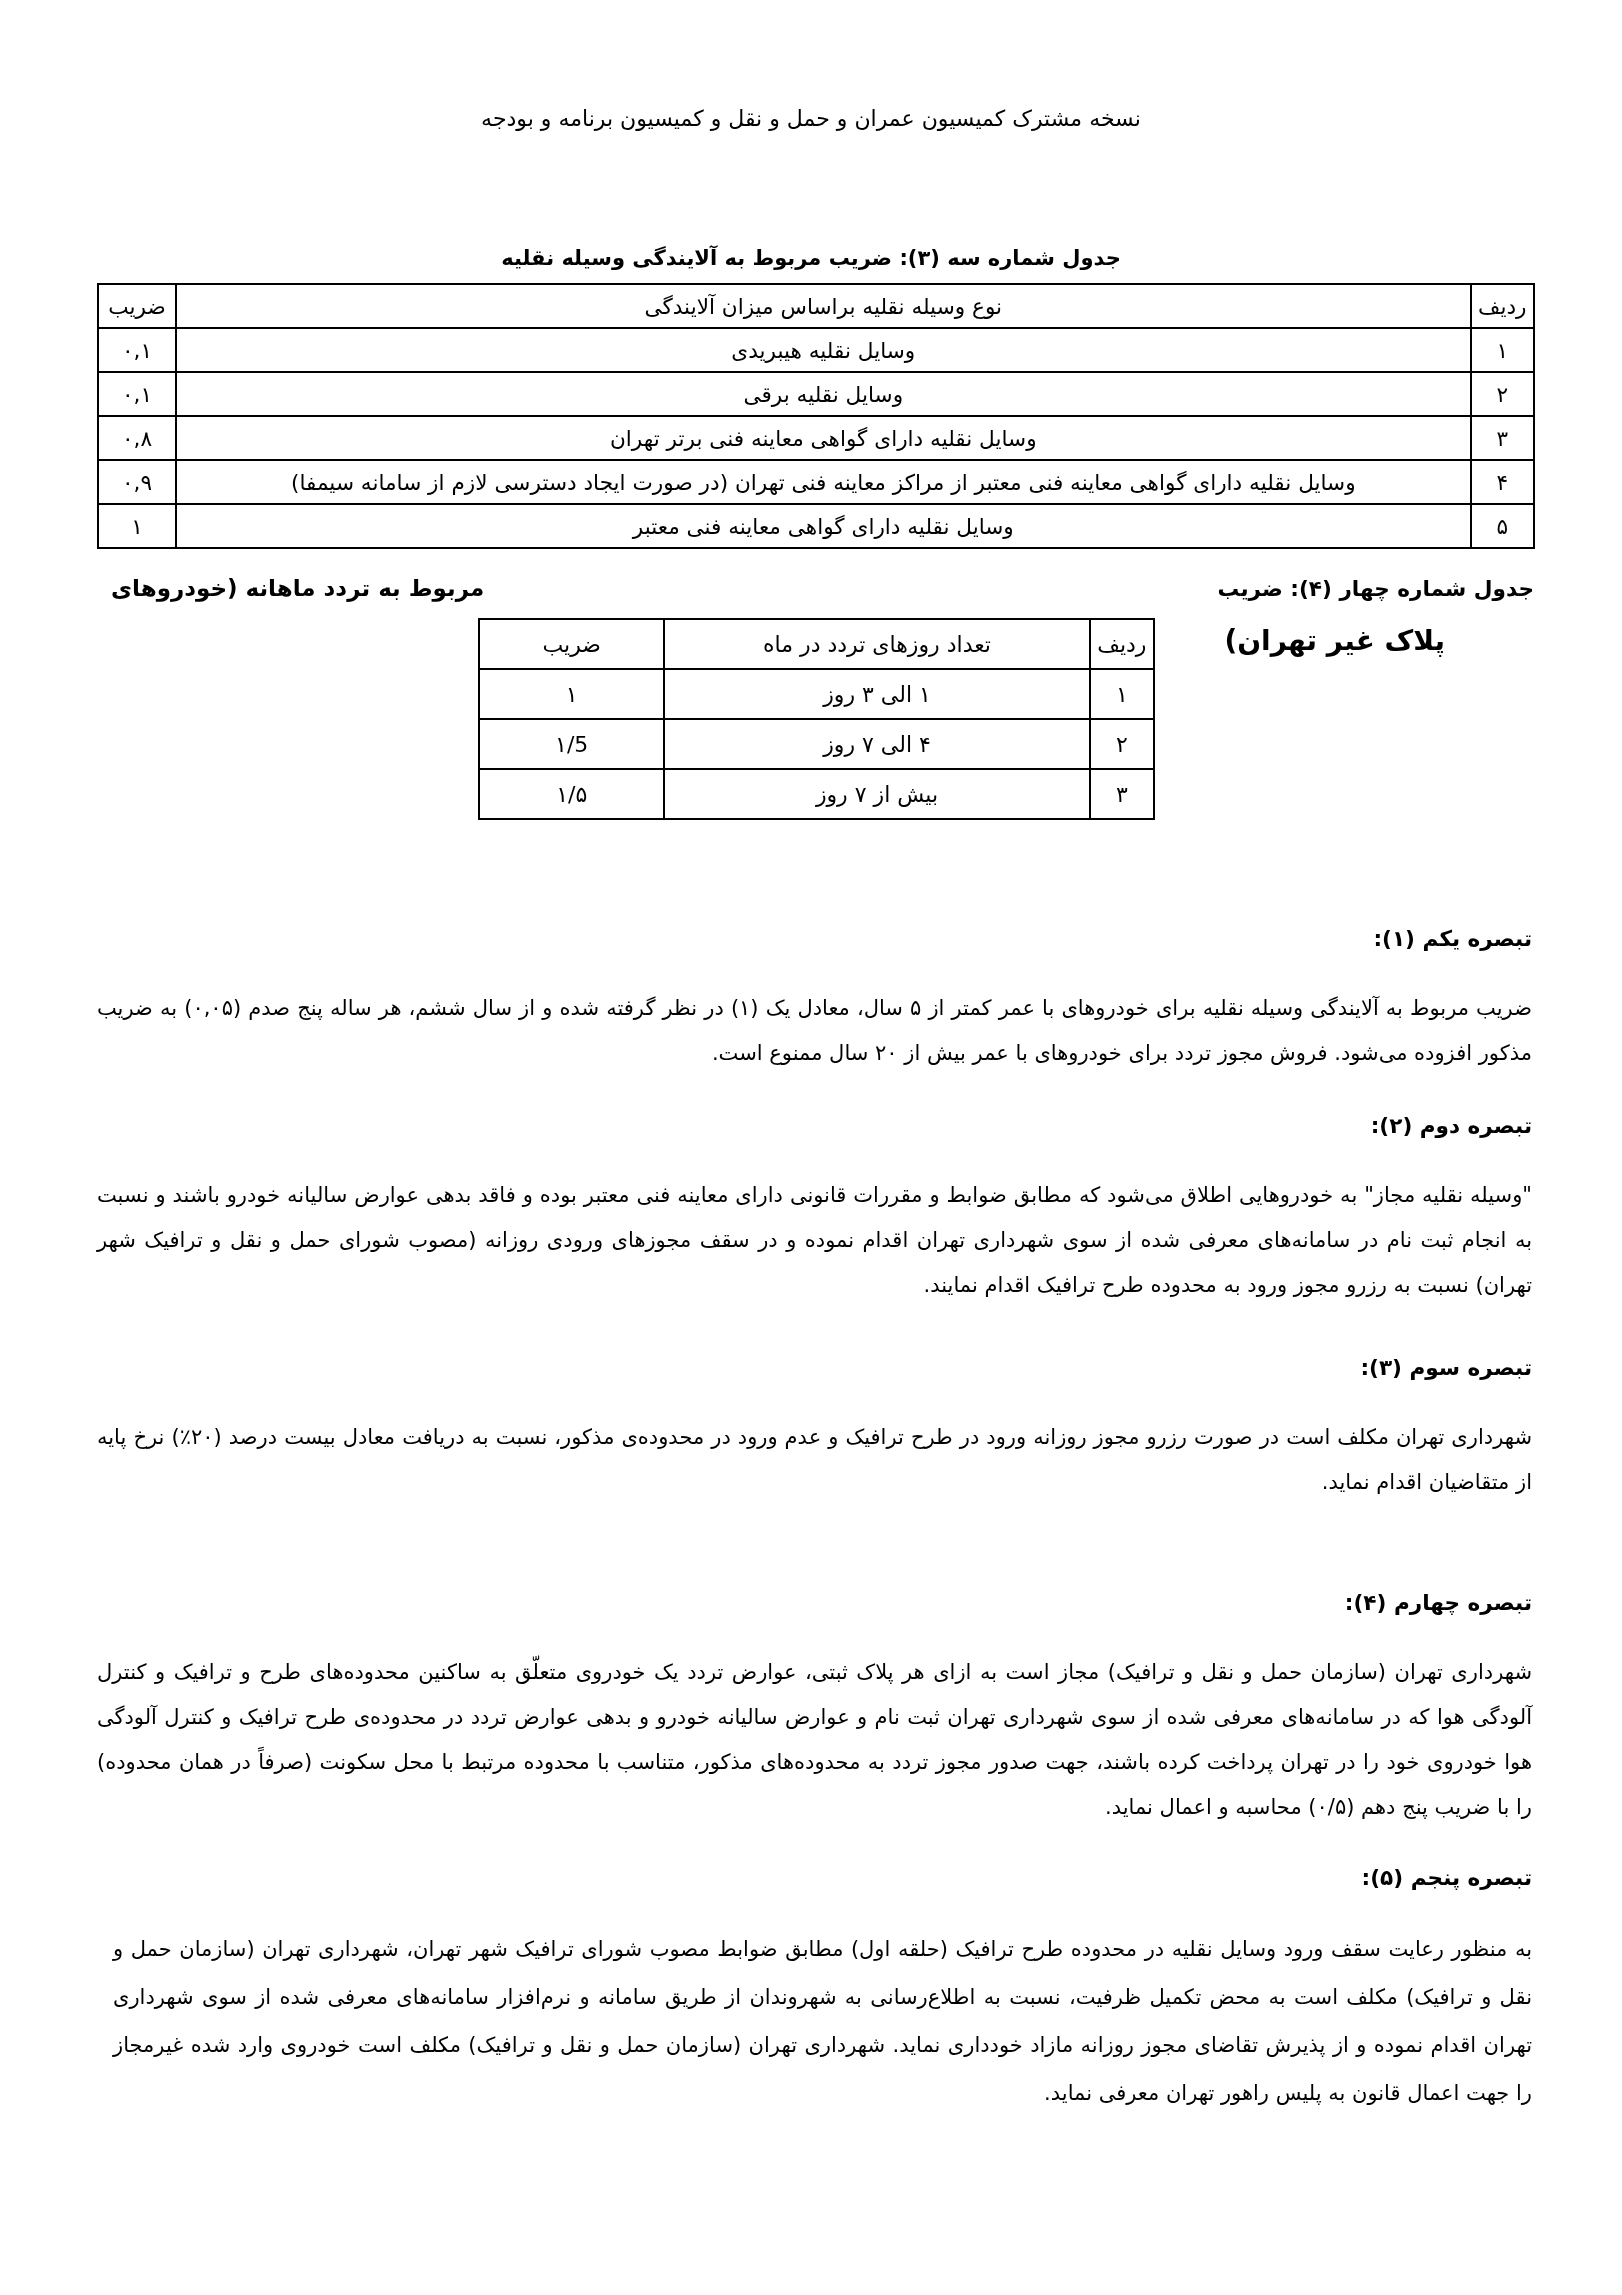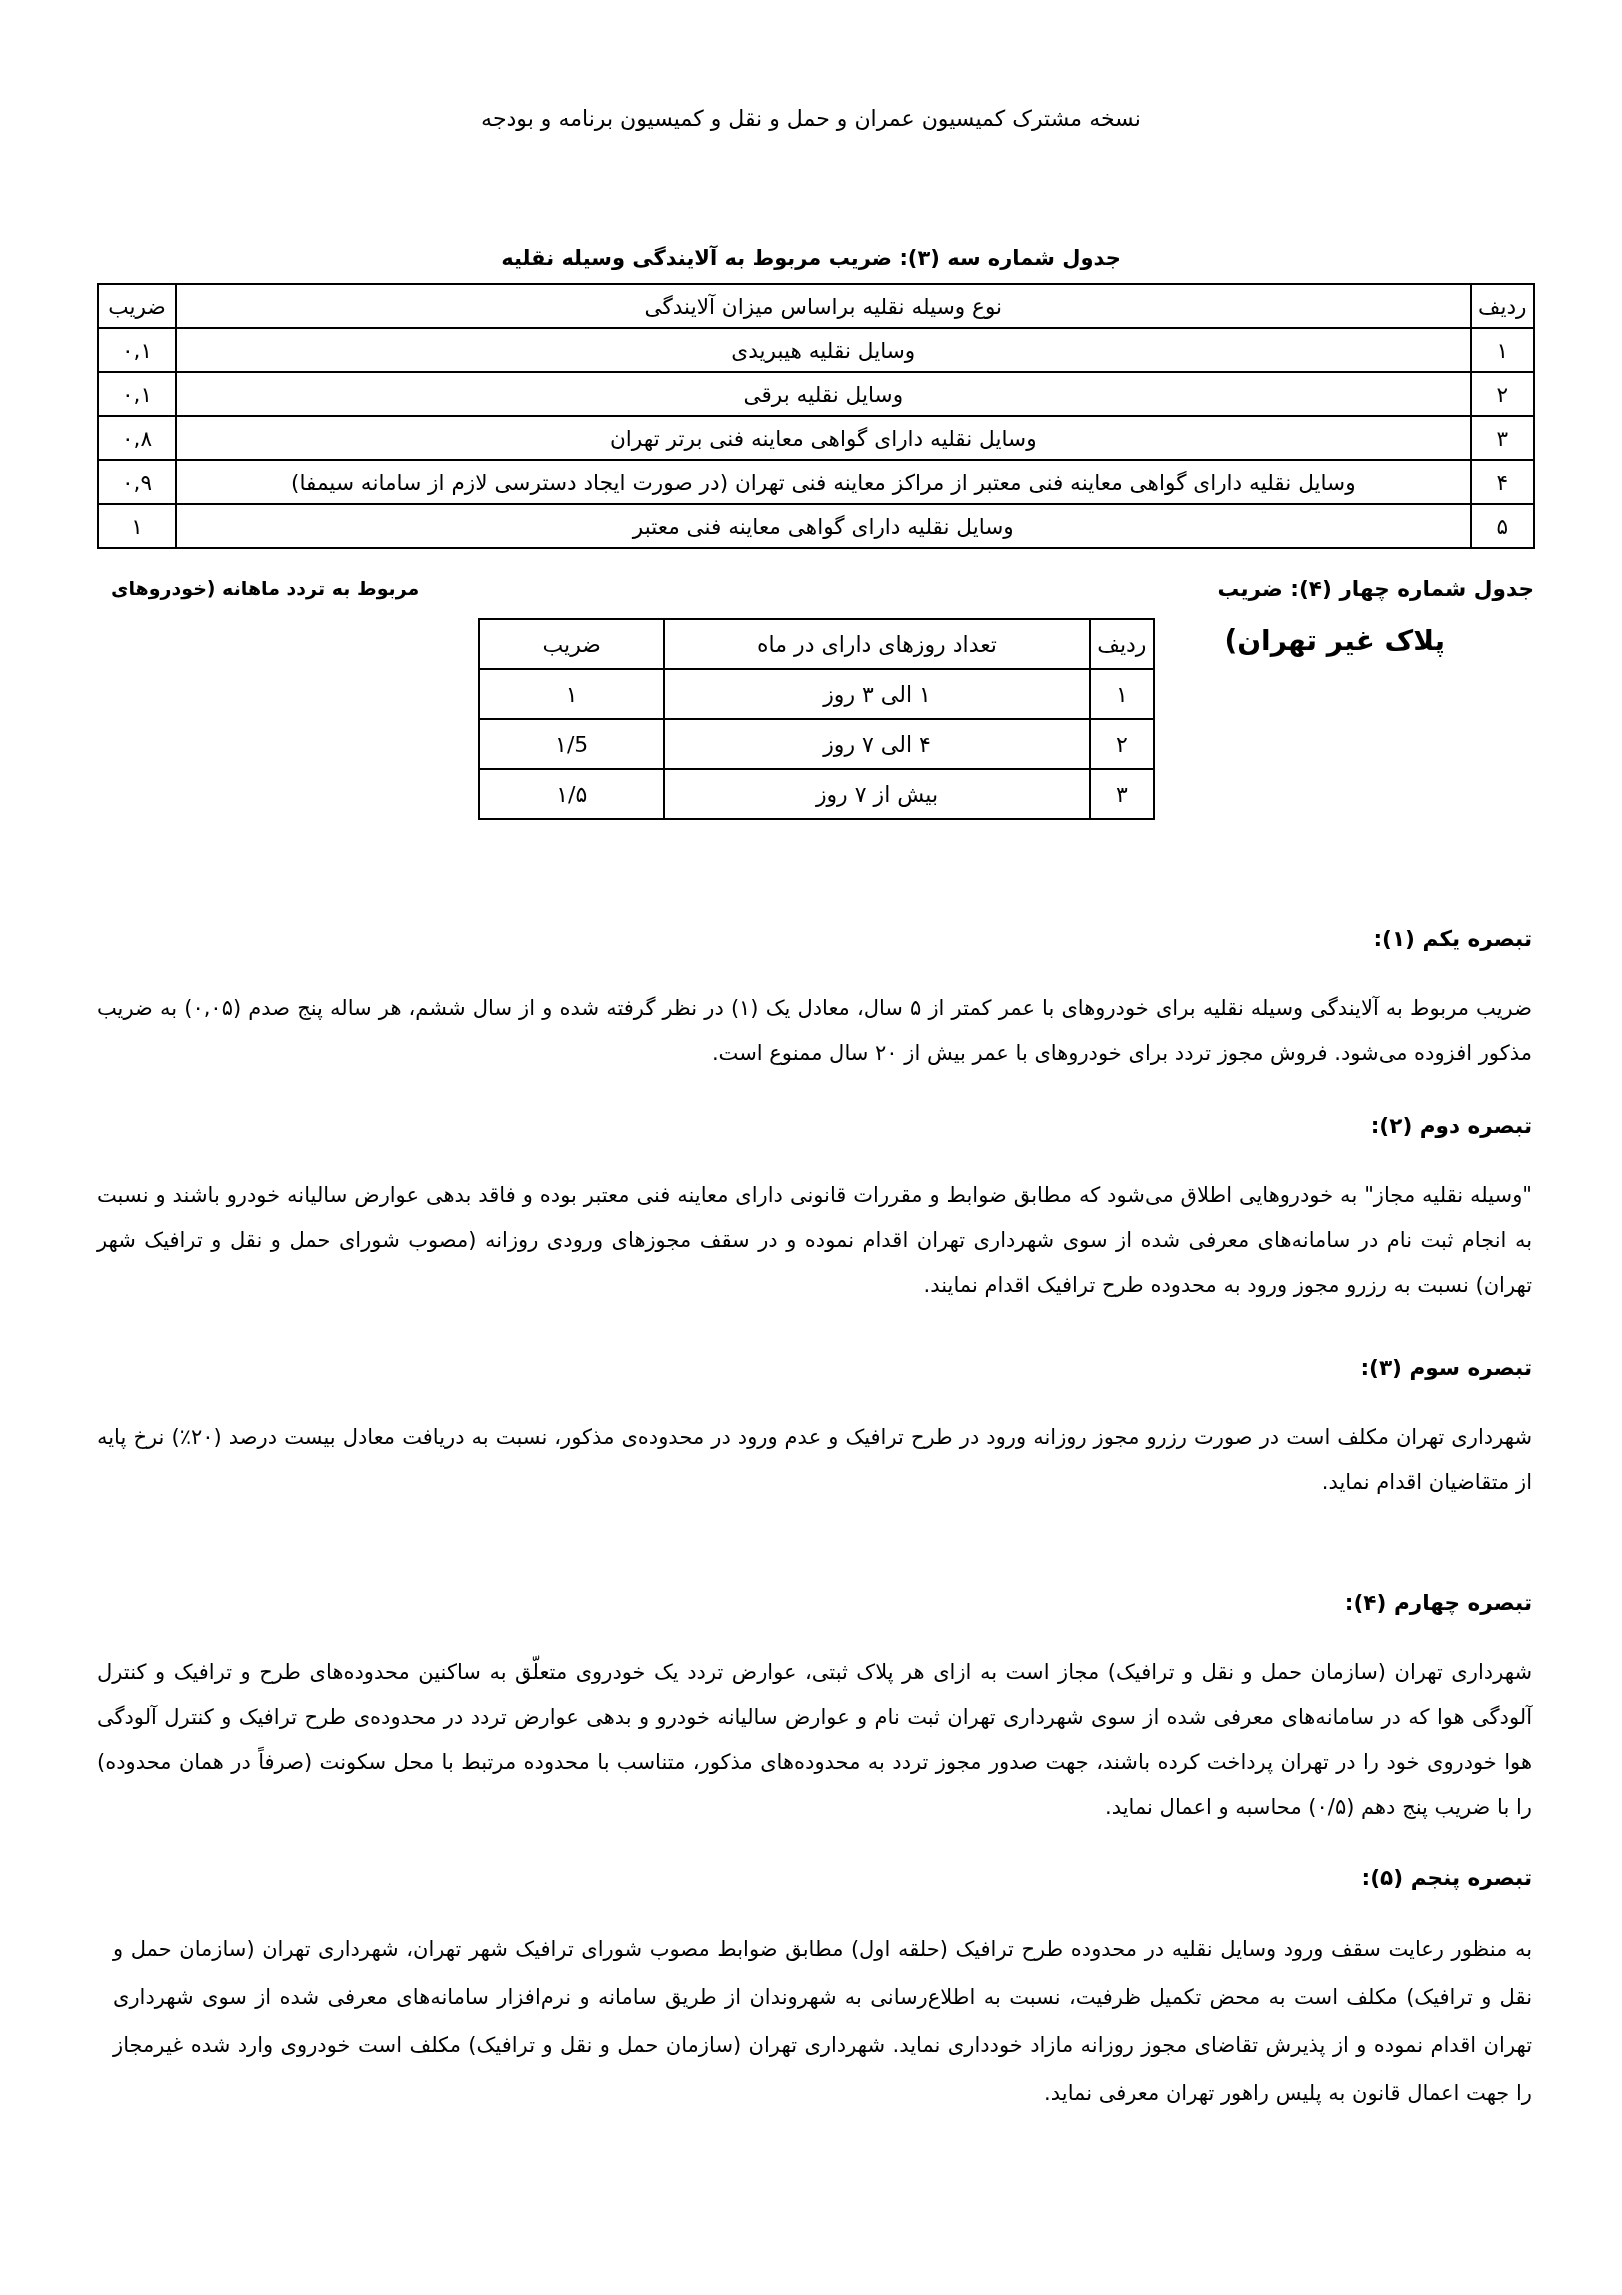--- a/index.html
+++ b/index.html
@@ -22,21 +22,21 @@
     position:absolute; top:283px; left:97px; width:1438px;
     font-size:21.6px;
   }
   #table3 td, #table3 th { height:42px; padding:0 6.5px; }
   #table3 .c-idx { width:43px; }
   #table3 .c-coef { width:63px; }
   .t4-cap-a {
     position:absolute; top:569px; right:88px; font-size:21.6px; font-weight:bold; line-height:39px;
   }
   .t4-cap-b {
-    position:absolute; top:569px; left:111px; font-size:19px; font-weight:bold; line-height:39px;
+    position:absolute; top:569px; left:111px; font-size:23px; font-weight:bold; line-height:39px;
   }
   .t4-cap-c {
     position:absolute; top:621px; right:177px; font-size:28px; font-weight:bold; line-height:39px;
   }
   #table4 {
     position:absolute; top:618px; left:478px; width:677px; font-size:22px;
   }
   #table4 td, #table4 th { height:48px; padding:0 5.2px; }
   #table4 .c-idx { width:52px; }
   #table4 .c-coef { width:173px; }
@@ -105,21 +105,21 @@
 </table>
 
 <div class="t4-cap-a rtl">جدول شماره چهار (۴): ضریب</div>
 <div class="t4-cap-b rtl">مربوط به تردد ماهانه (خودروهای</div>
 <div class="t4-cap-c rtl">پلاک غیر تهران)</div>
 
 <table id="table4" class="rtl">
   <thead>
     <tr>
       <th class="c-idx">ردیف</th>
-      <th>تعداد روزهای دارای در ماه</th>
+      <th>تعداد روزهای تردد در ماه</th>
       <th class="c-coef">ضریب</th>
     </tr>
   </thead>
   <tbody>
     <tr>
       <td>۱</td>
       <td>۱ الی ۳ روز</td>
       <td>۱</td>
     </tr>
     <tr>

